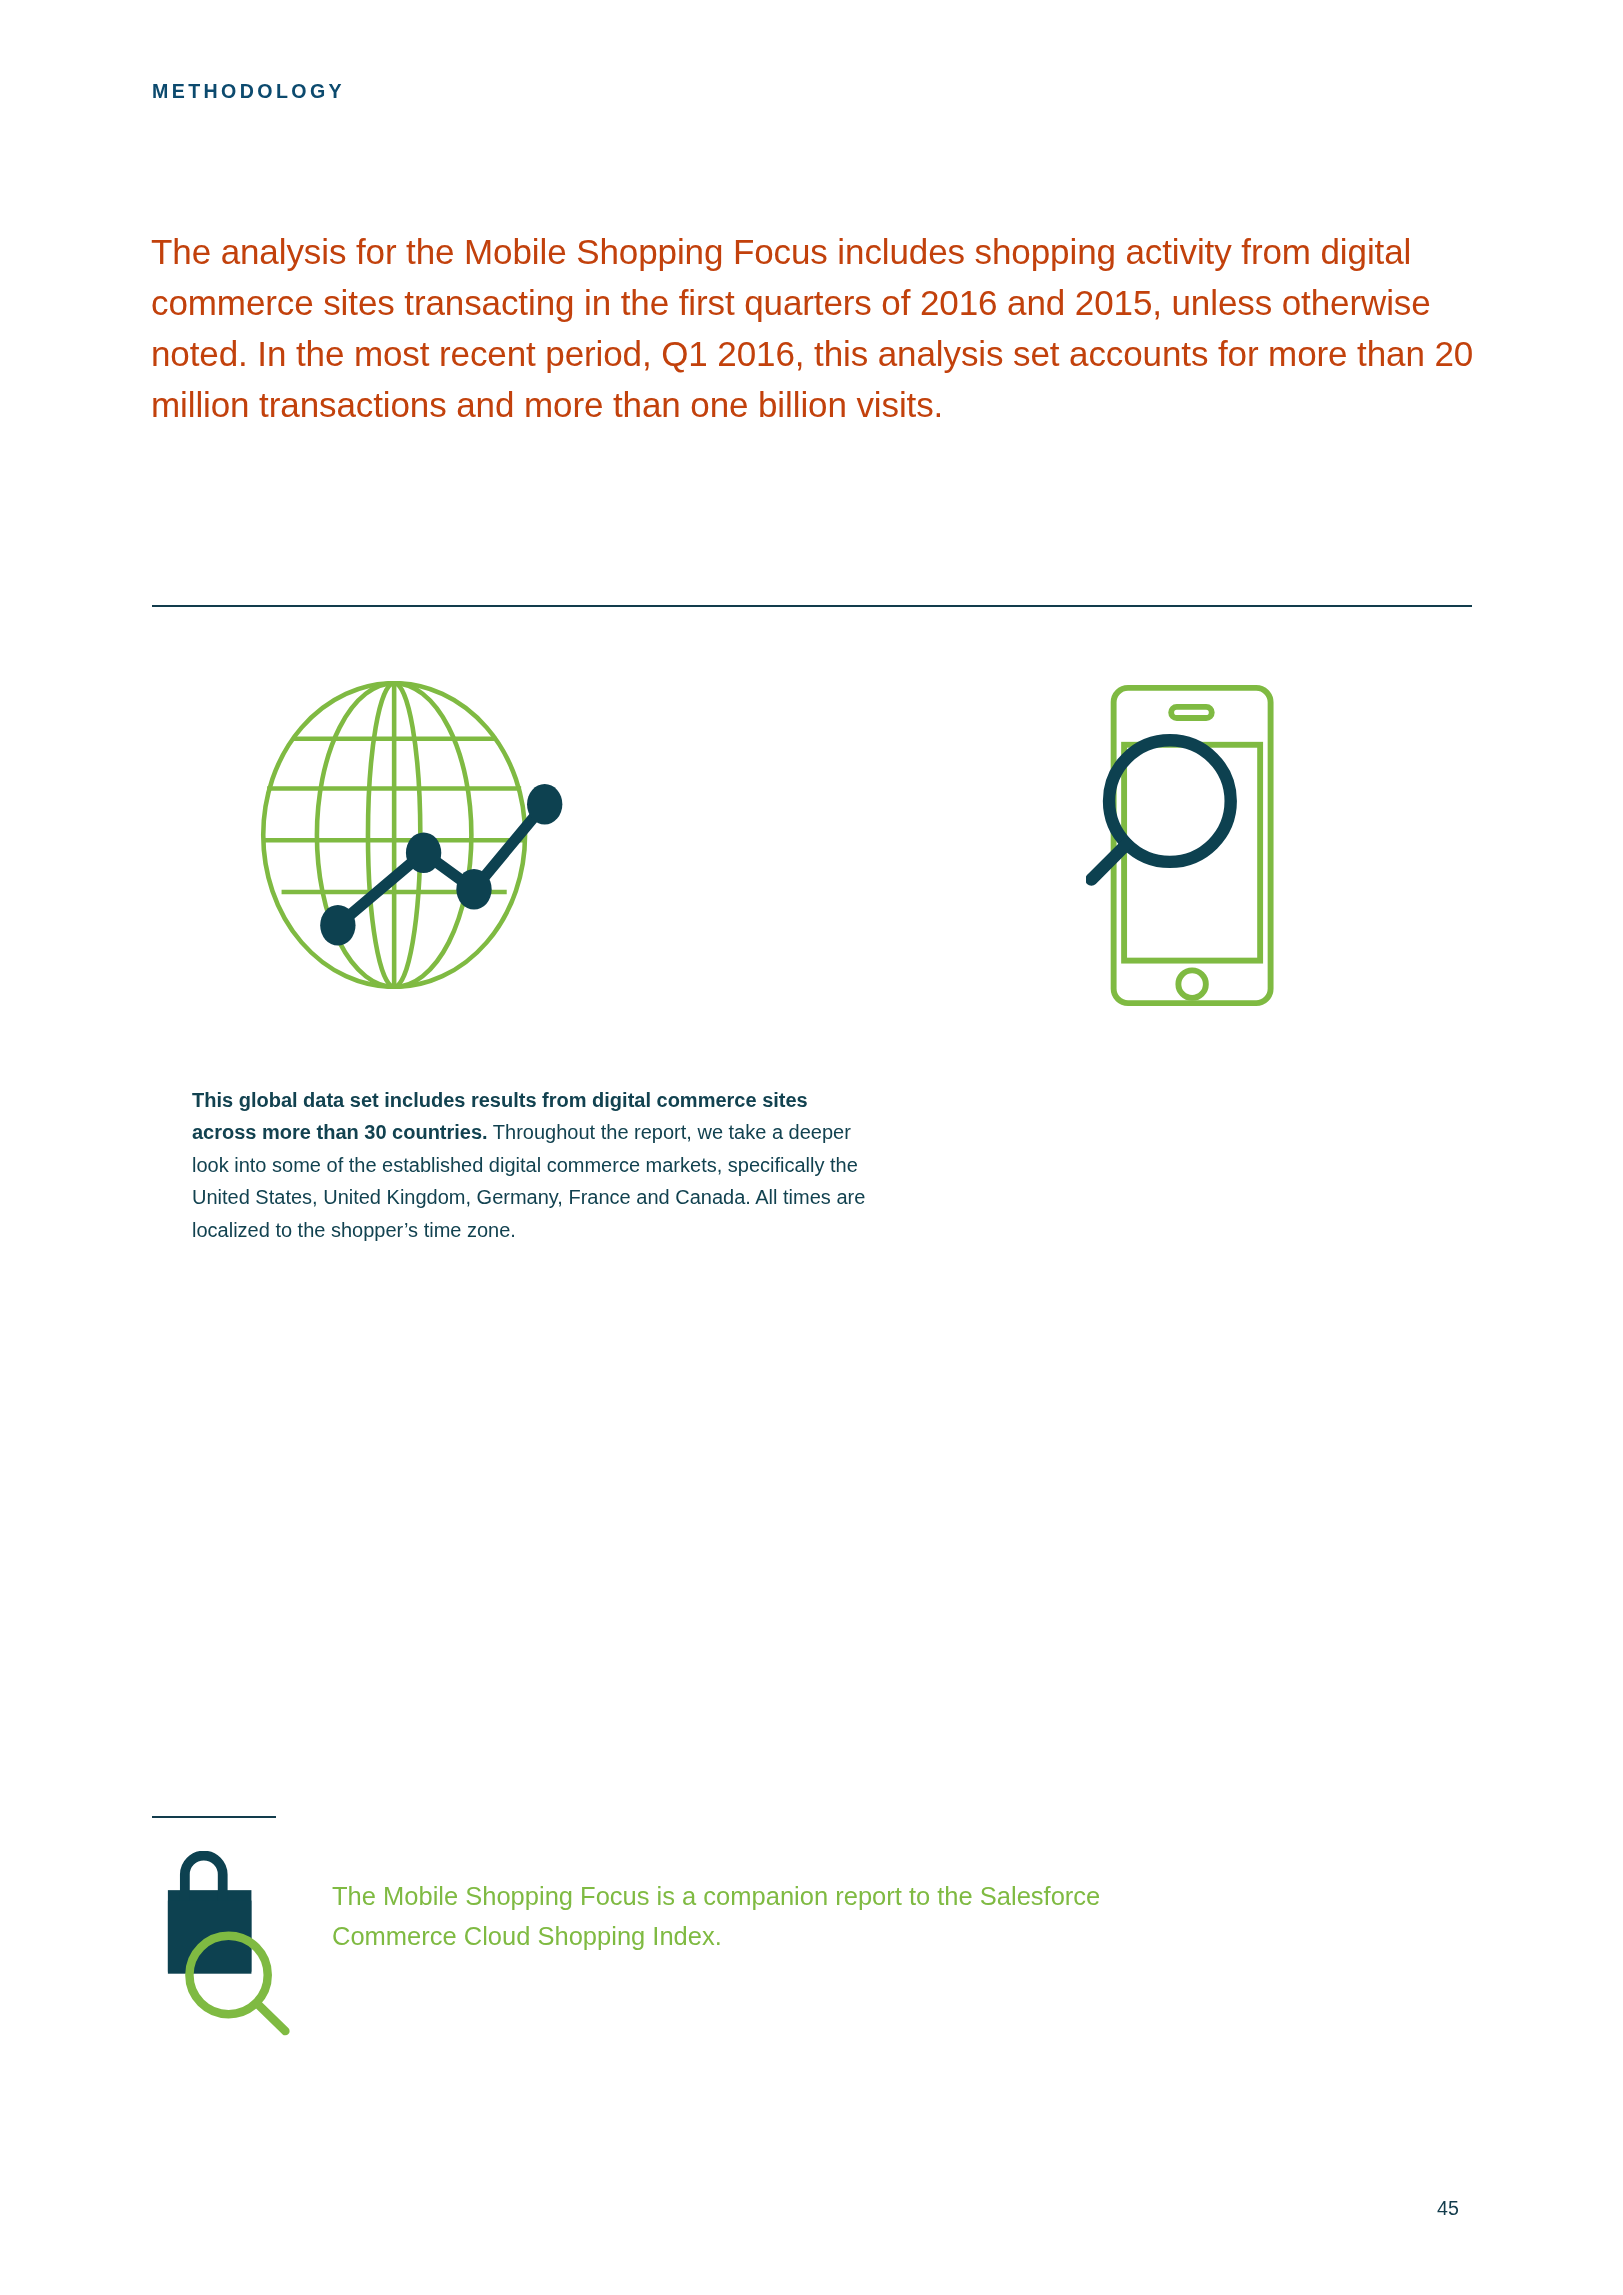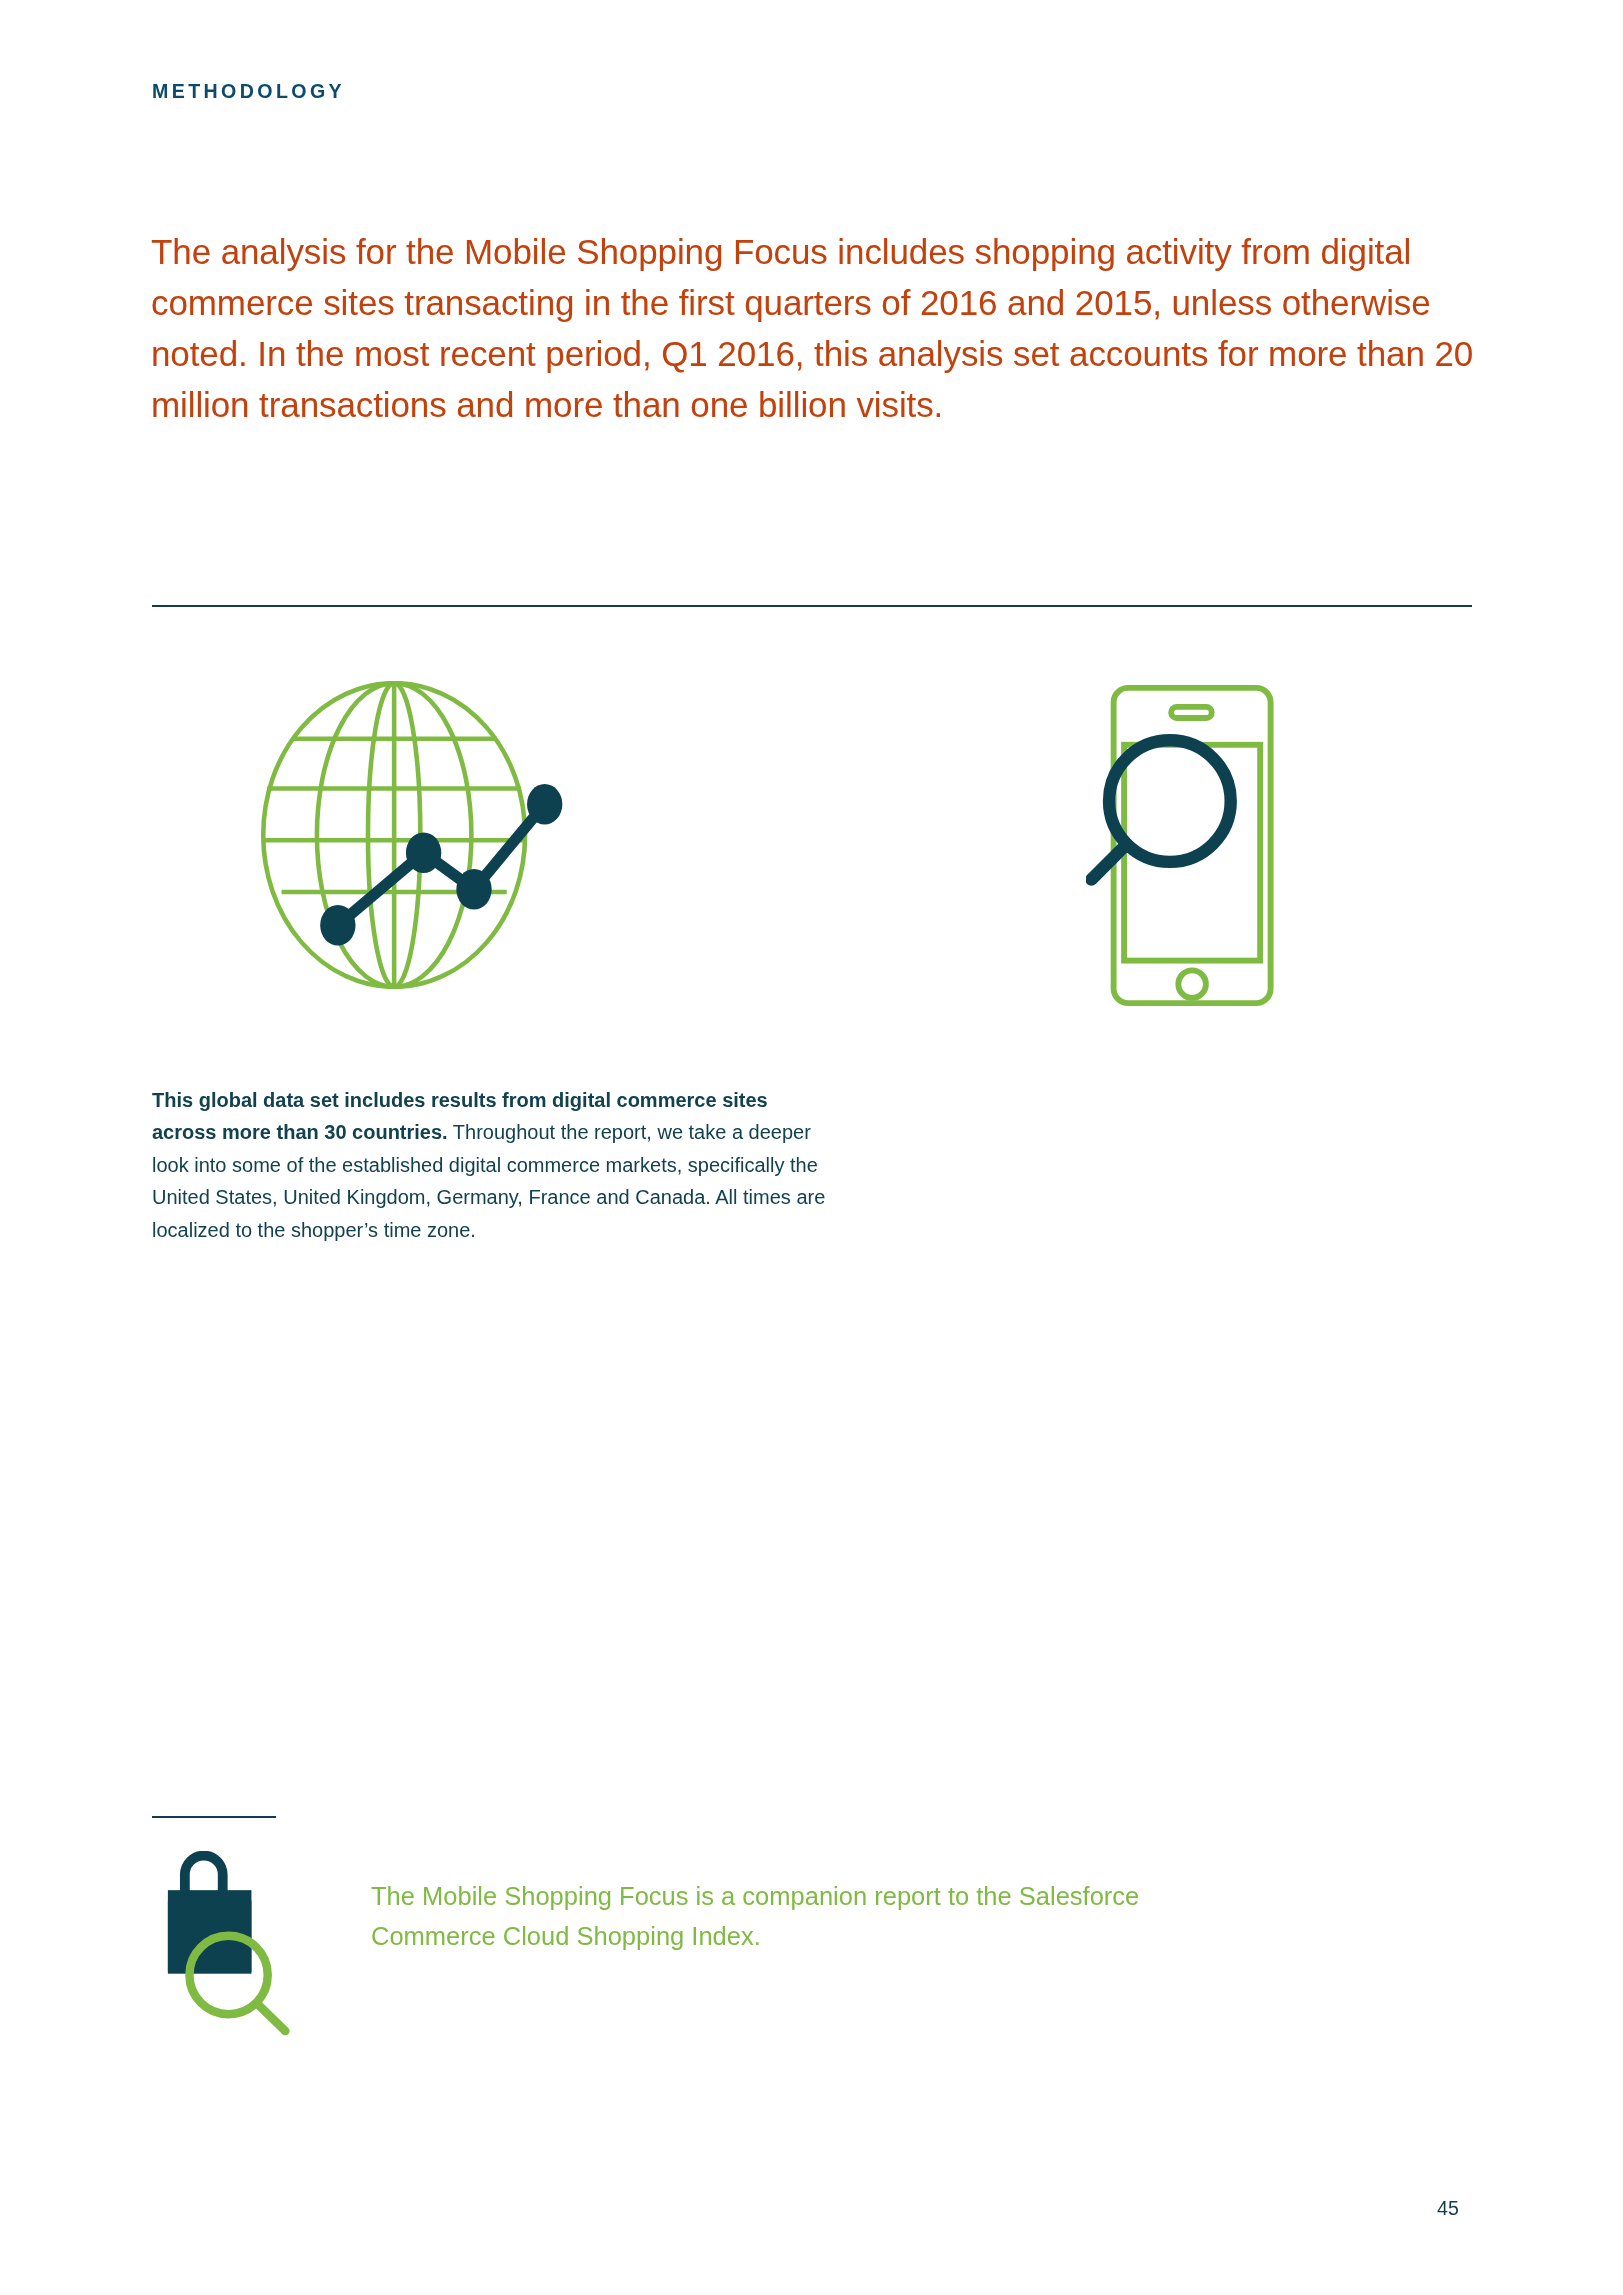--- a/index.html
+++ b/index.html
@@ -81,20 +81,21 @@
     height: 327px;
   }
 
   
   .col {
     position: absolute;
     font-size: 20px;
     line-height: 1.62;
     color: #124250;
     font-family: "Liberation Sans", sans-serif;
+    margin-left: 40px;
   }
   .col-left  { left: 152px;  top: 1084px; width: 674px; }
   .col-right { left: 967px; top: 1084px; width: 497px;  }
   .col .strong { font-weight: 700; }
 
   
   .callout-icon {
     position: absolute;
     left: 160px;
     top: 1851px;
@@ -103,21 +104,20 @@
   }
   .callout-text {
     position: absolute;
     left: 332px;
     top: 1877px;
     width: 864px;
     font-size: 25.5px;
     line-height: 1.55;
     color: #7fba42;
     font-family: "Liberation Sans", sans-serif;
-    margin-left: 39px;
   }
 
   
   .folio {
     position: absolute;
     left: 1437px;
     top: 2197px;
     font-size: 19.6px;
     color: #123c4c;
     font-family: "Liberation Sans", sans-serif;

